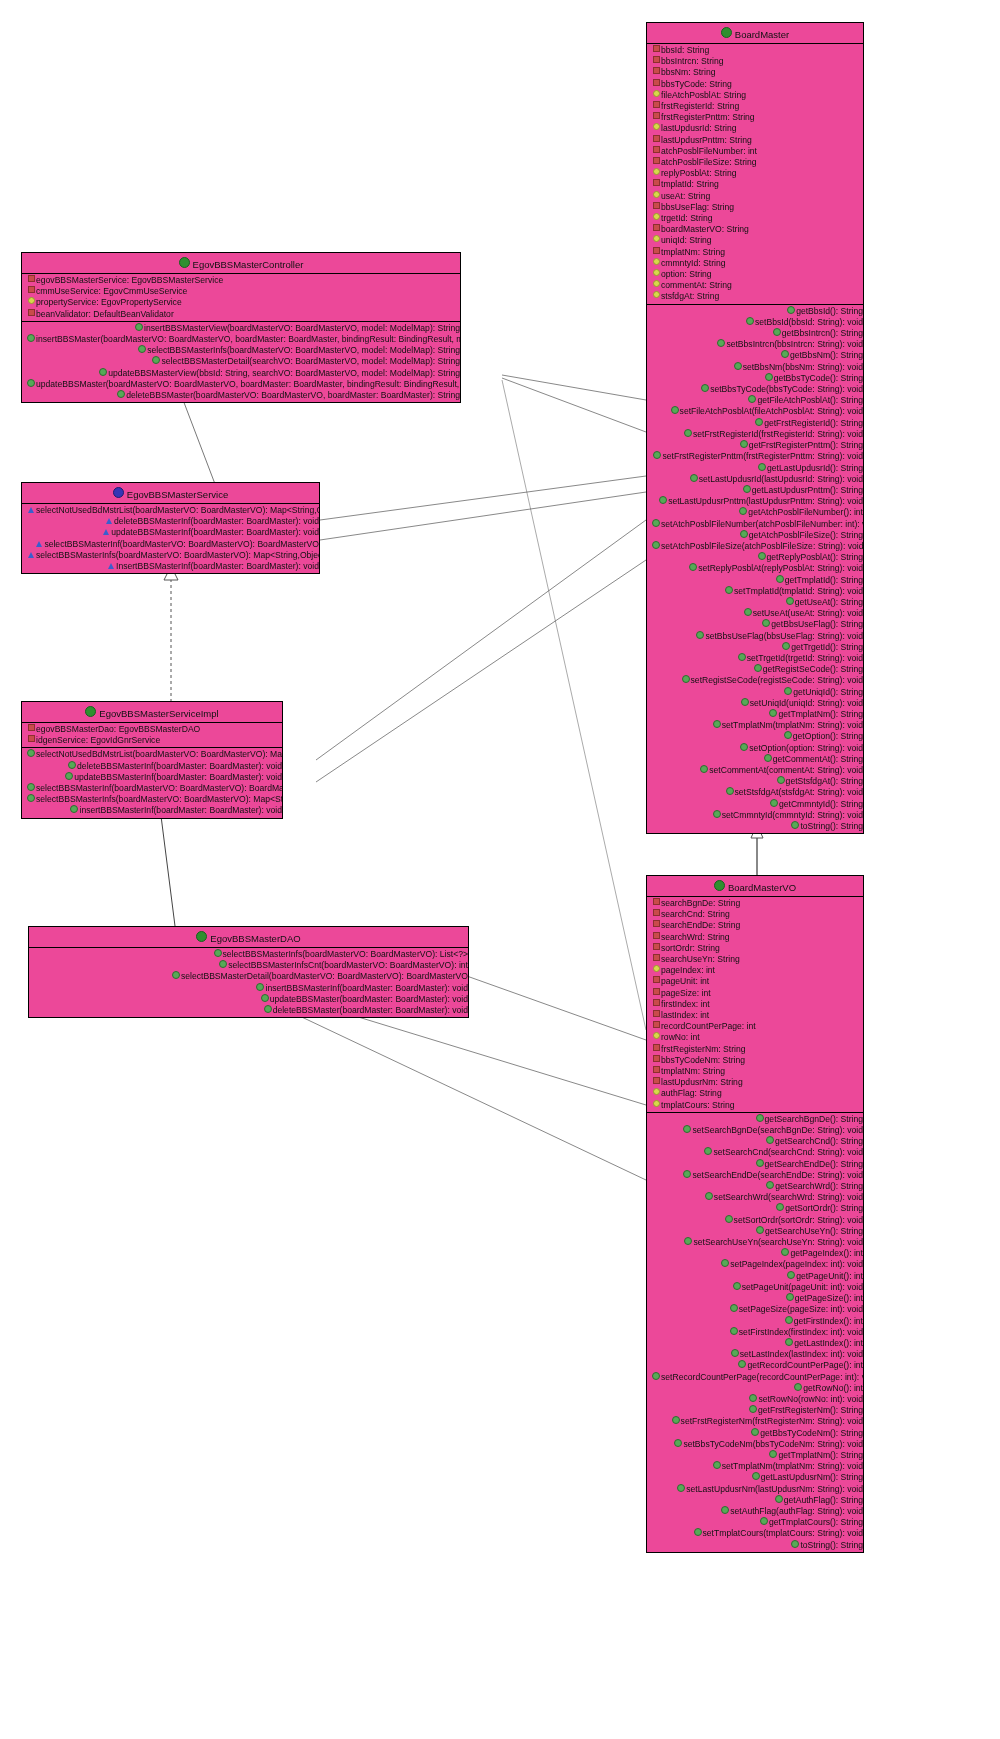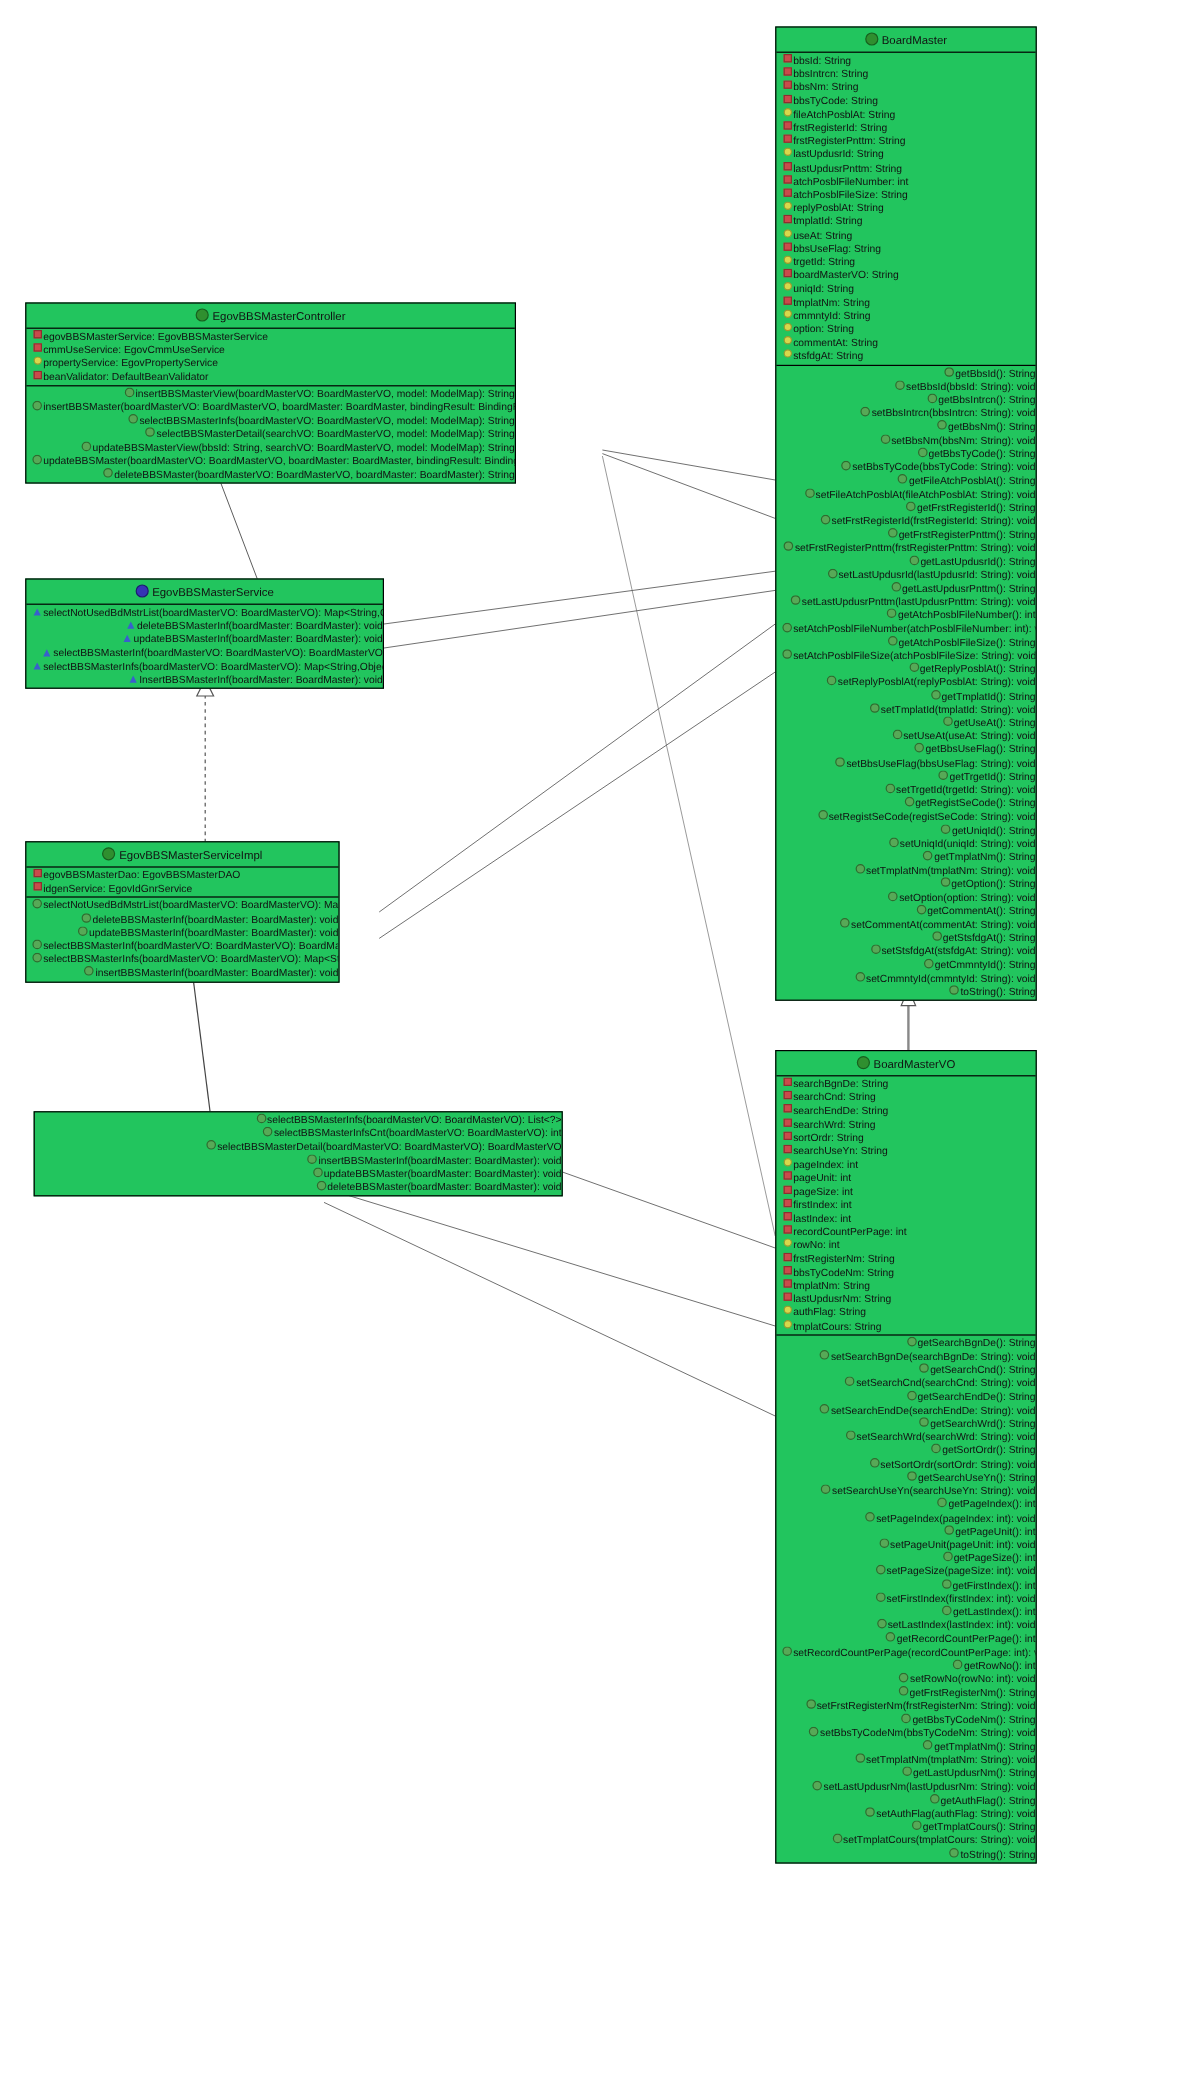--- a/index.html
+++ b/index.html
@@ -23,21 +23,21 @@
   }
   svg.links {
     position: absolute;
     left: 0; top: 0;
     width: 1000px;
     height: 1739px;
     pointer-events: none;
   }
   .uml-class {
     position: absolute;
-    background: #22c55e;
+    background: #ec4899;
     border: 1px solid #000000;
     box-sizing: border-box;
     z-index: 5;
   }
   .uml-header {
     text-align: center;
     font-size: 9.5px;
     padding: 3px 4px 3px 4px;
     color: #111;
     border-bottom: 1px solid #000;
@@ -317,21 +317,21 @@
         <div class="uml-row"><span class="glyph m-public"></span><span>getLastUpdusrNm(): String</span></div>
         <div class="uml-row"><span class="glyph m-public"></span><span>setLastUpdusrNm(lastUpdusrNm: String): void</span></div>
         <div class="uml-row"><span class="glyph m-public"></span><span>getAuthFlag(): String</span></div>
         <div class="uml-row"><span class="glyph m-public"></span><span>setAuthFlag(authFlag: String): void</span></div>
         <div class="uml-row"><span class="glyph m-public"></span><span>getTmplatCours(): String</span></div>
         <div class="uml-row"><span class="glyph m-public"></span><span>setTmplatCours(tmplatCours: String): void</span></div>
         <div class="uml-row"><span class="glyph m-public"></span><span>toString(): String</span></div>
       </div>
   </div>
 
-  <div class="uml-class" style="left:21px; top:252px; width:409px;">
+  <div class="uml-class" style="left:21px; top:252px; width:440px;">
     <div class="uml-header">
       <span class="hdr-icon hdr-icon-class"></span><span class="hdr-title">EgovBBSMasterController</span>
     </div>
     <div class="uml-section" id="ctl-fields">
         <div class="uml-row"><span class="glyph m-private"></span><span>egovBBSMasterService: EgovBBSMasterService</span></div>
         <div class="uml-row"><span class="glyph m-private"></span><span>cmmUseService: EgovCmmUseService</span></div>
         <div class="uml-row"><span class="glyph m-protected"></span><span>propertyService: EgovPropertyService</span></div>
         <div class="uml-row"><span class="glyph m-private"></span><span>beanValidator: DefaultBeanValidator</span></div>
       </div>
     <div class="uml-section" id="ctl-methods">
@@ -371,20 +371,23 @@
         <div class="uml-row"><span class="glyph m-public"></span><span>selectNotUsedBdMstrList(boardMasterVO: BoardMasterVO): Map&lt;String,Object&gt;</span></div>
         <div class="uml-row"><span class="glyph m-public"></span><span>deleteBBSMasterInf(boardMaster: BoardMaster): void</span></div>
         <div class="uml-row"><span class="glyph m-public"></span><span>updateBBSMasterInf(boardMaster: BoardMaster): void</span></div>
         <div class="uml-row"><span class="glyph m-public"></span><span>selectBBSMasterInf(boardMasterVO: BoardMasterVO): BoardMasterVO</span></div>
         <div class="uml-row"><span class="glyph m-public"></span><span>selectBBSMasterInfs(boardMasterVO: BoardMasterVO): Map&lt;String,Object&gt;</span></div>
         <div class="uml-row"><span class="glyph m-public"></span><span>insertBBSMasterInf(boardMaster: BoardMaster): void</span></div>
       </div>
   </div>
 
   <div class="uml-class" style="left:28px; top:926px; width:441px;">
+    <div class="uml-header">
+      <span class="hdr-icon hdr-icon-class"></span><span class="hdr-title">EgovBBSMasterDAO</span>
+    </div>
     <div class="uml-section" id="dao-methods">
         <div class="uml-row"><span class="glyph m-public"></span><span>selectBBSMasterInfs(boardMasterVO: BoardMasterVO): List&lt;?&gt;</span></div>
         <div class="uml-row"><span class="glyph m-public"></span><span>selectBBSMasterInfsCnt(boardMasterVO: BoardMasterVO): int</span></div>
         <div class="uml-row"><span class="glyph m-public"></span><span>selectBBSMasterDetail(boardMasterVO: BoardMasterVO): BoardMasterVO</span></div>
         <div class="uml-row"><span class="glyph m-public"></span><span>insertBBSMasterInf(boardMaster: BoardMaster): void</span></div>
         <div class="uml-row"><span class="glyph m-public"></span><span>updateBBSMaster(boardMaster: BoardMaster): void</span></div>
         <div class="uml-row"><span class="glyph m-public"></span><span>deleteBBSMaster(boardMaster: BoardMaster): void</span></div>
       </div>
   </div>
 

